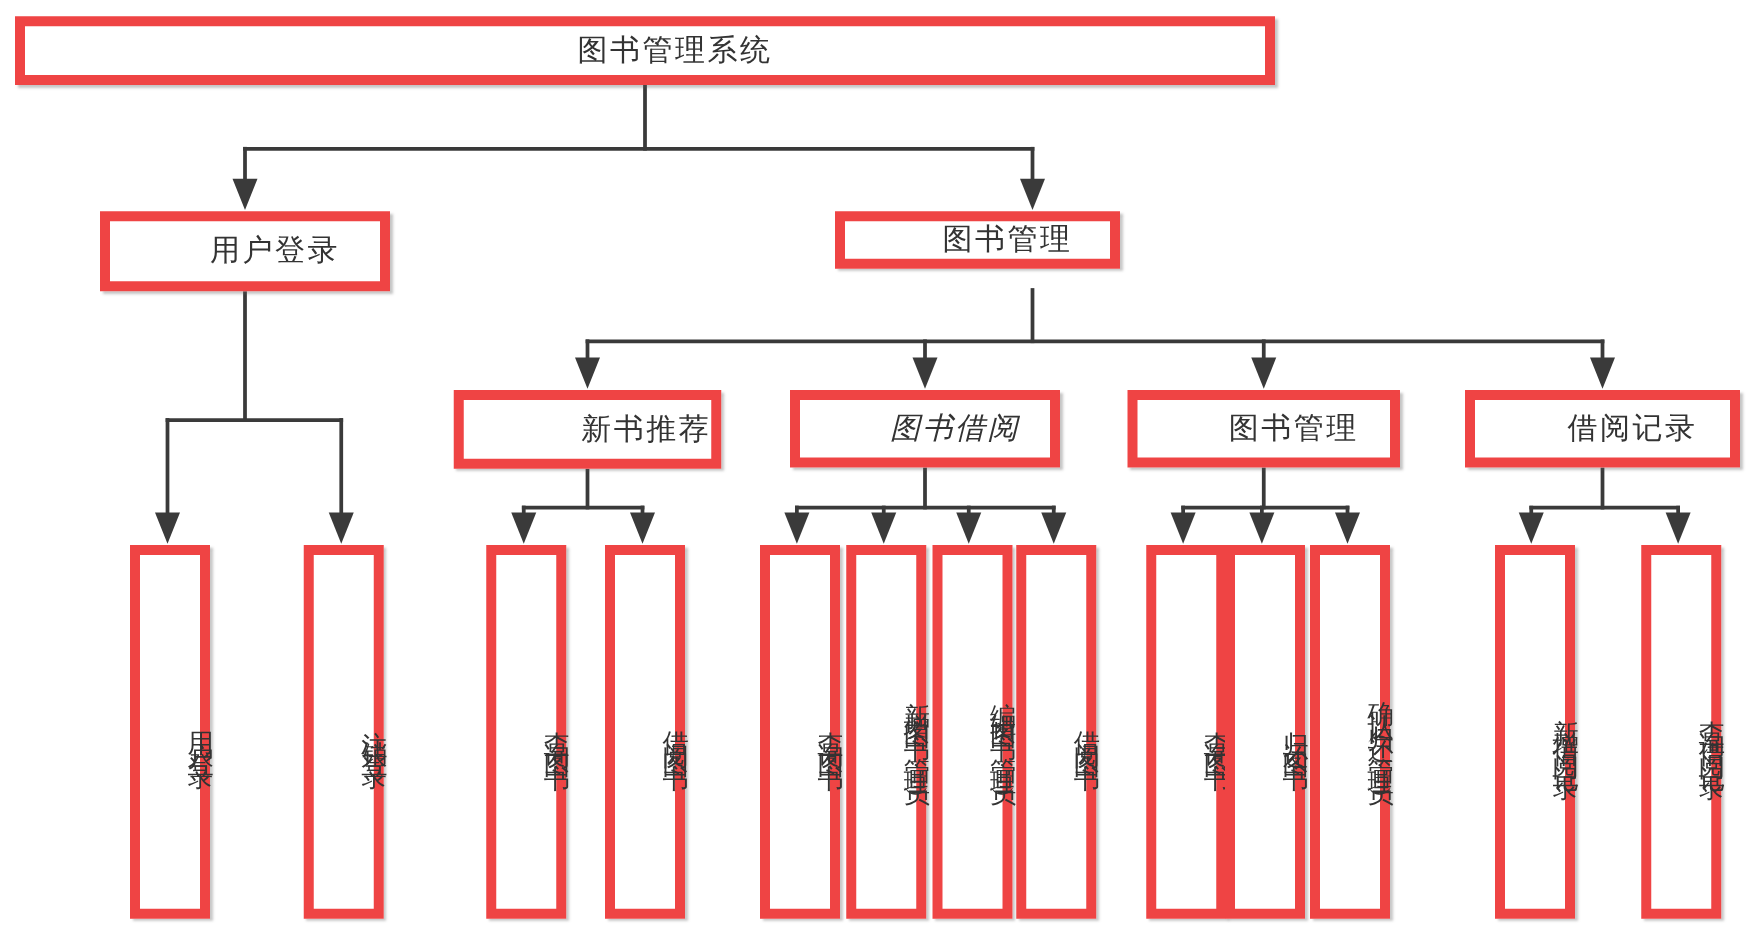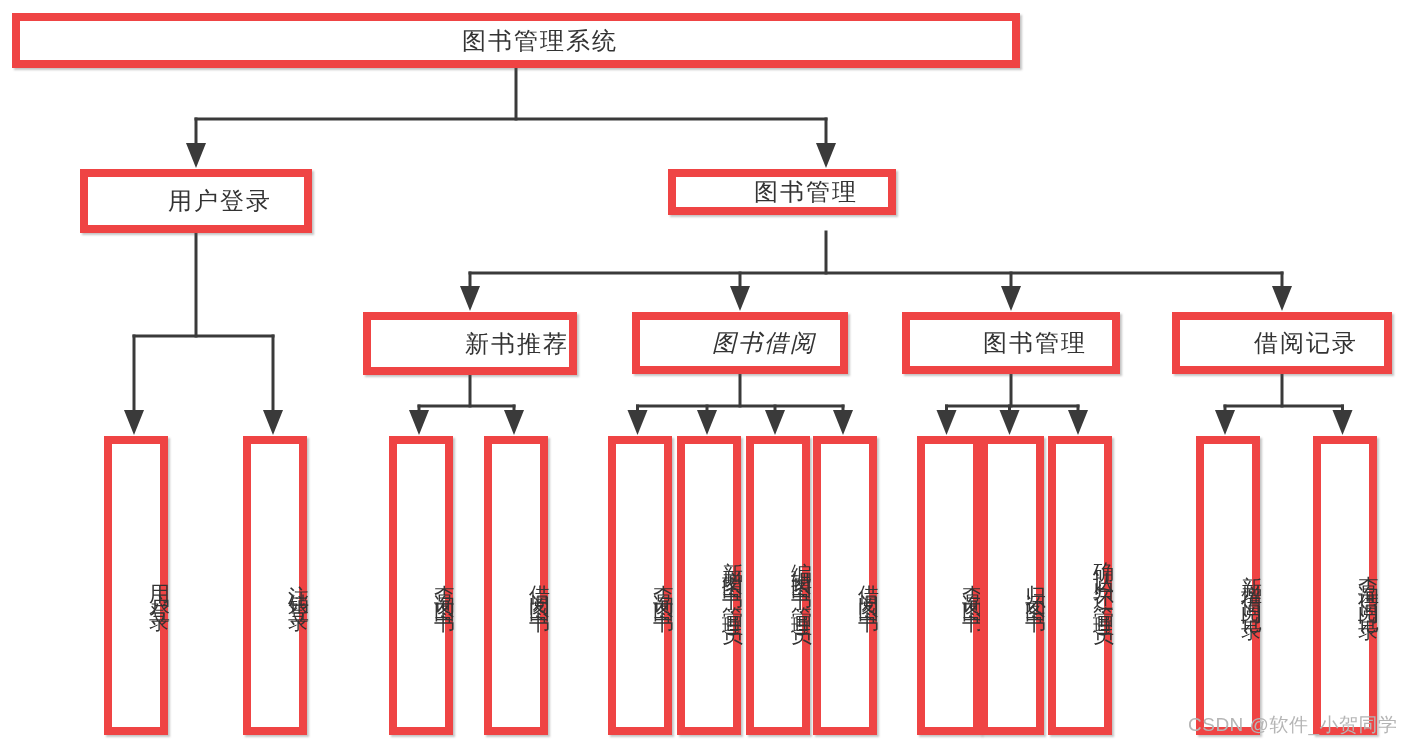--- a/index.html
+++ b/index.html
@@ -164,14 +164,13 @@
       <div class="node" style="left: 1172px; top: 312px; width: 220px; height: 62px;">
         <span class="lbl">借阅记录</span>
       </div>
       <div class="node v" style="left: 1196px; top: 436px; width: 58px; height: 299px;">
         <span class="lbl">新增借阅记录</span>
       </div>
       <div class="node v" style="left: 1313px; top: 436px; width: 59px; height: 299px;">
         <span class="lbl">查询借阅记录</span>
       </div>
     </div>
-  <div class="watermark">CSDN @软件_小贺同学</div>
 </div>
 
 </body></html>

